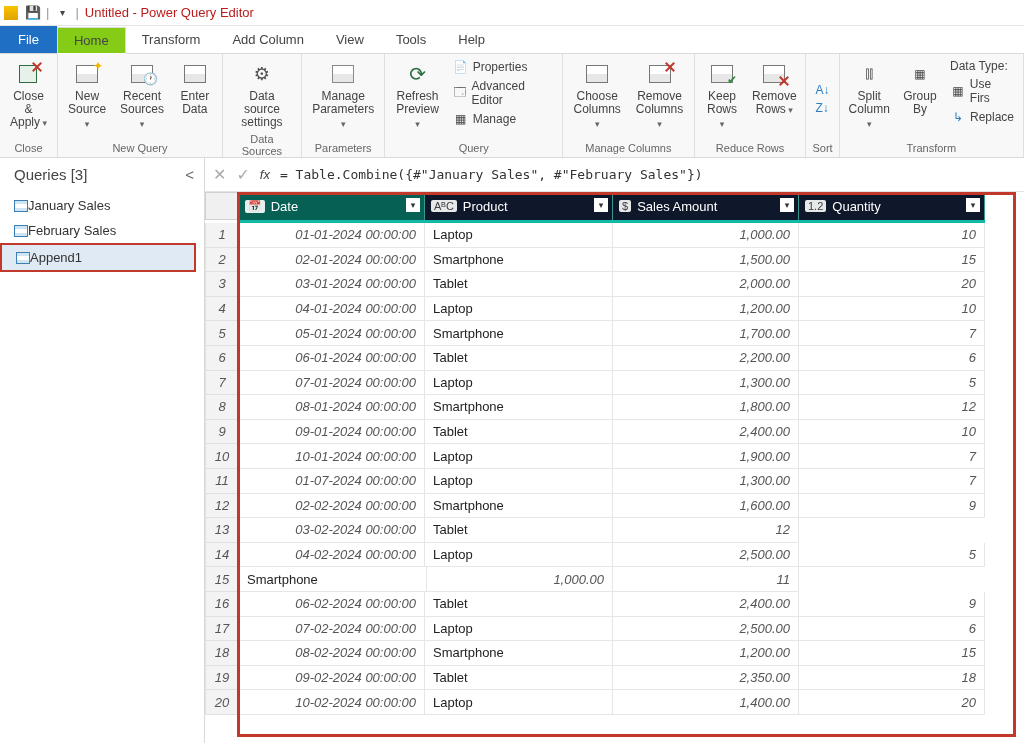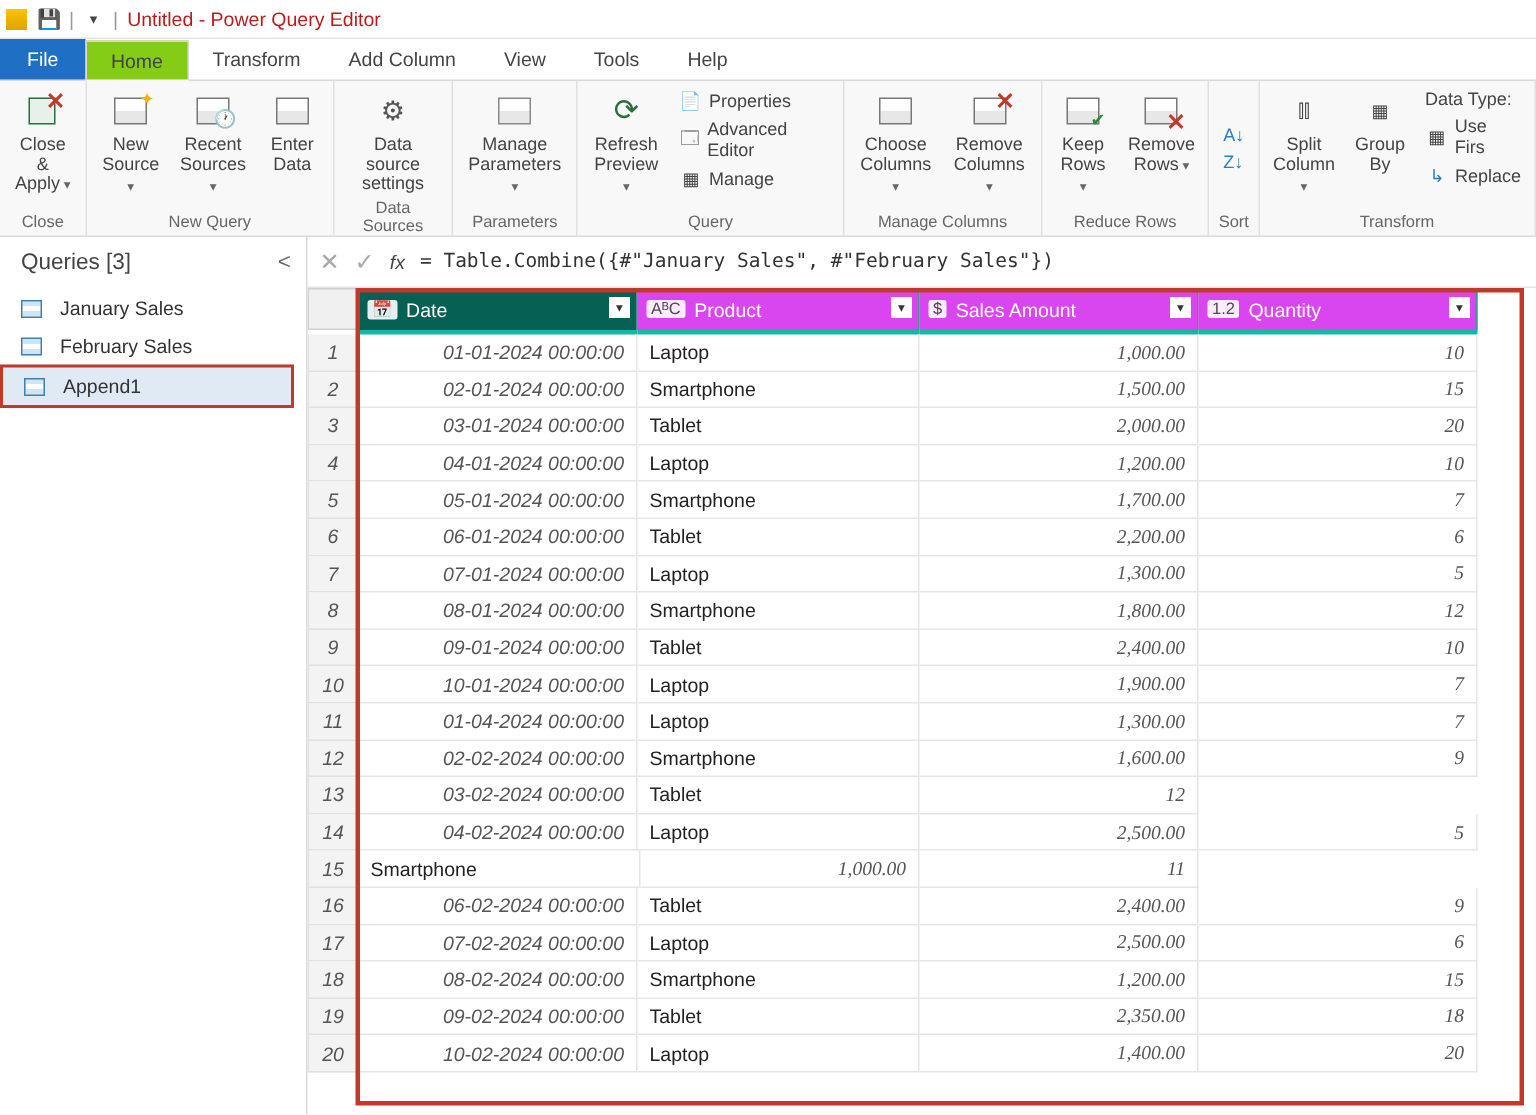--- a/index.html
+++ b/index.html
@@ -33,45 +33,45 @@
   .gear::before { content:"⚙"; color:#555; font-size:18px; }
   .refresh-ic::before { content:"⟳"; color:#2c6e3f; font-size:20px; }
   .xred { width:10px; height:10px; position:relative; }
   .xred::before, .xred::after { content:""; position:absolute; left:4px; top:-1px; width:2px; height:12px; background:#c0392b; }
   .xred::before { transform:rotate(45deg); }
   .xred::after { transform:rotate(-45deg); }
   
   .body { display:flex; height:calc(743px - 26px - 28px - 104px); }
   .qpanel { width:205px; border-right:1px solid #d9d9d9; background:#fff; }
   .qhead { display:flex; align-items:center; justify-content:space-between; padding:8px 10px 10px 14px; color:#444; font-size:15px; }
-  .qitem { display:flex; align-items:center; gap:12px; padding:5px 10px 5px 14px; color:#333; font-size:13px; }
+  .qitem { display:flex; align-items:center; gap:0; padding:5px 10px 5px 14px; color:#333; font-size:13px; }
   .qitem .tblic { width:14px; height:12px; border:1px solid #3b7fb3; background:linear-gradient(#cfe5f4 33%, #fff 33% 66%, #cfe5f4 66%); }
   .qitem.sel { background:#dfeaf4; border:2px solid #c0392b; margin-right:8px; }
   .main { flex:1; display:flex; flex-direction:column; }
   .fxbar { height:34px; display:flex; align-items:center; padding:0 8px; gap:10px; border-bottom:1px solid #e4e4e4; }
   .fxbar .fbtn { color:#aaa; font-size:16px; }
   .fxbar .fx { font-style:italic; color:#444; }
   .fxbar .formula { font-family:Consolas, monospace; font-size:13px; color:#333; }
   
   .tblwrap { position:relative; flex:1; overflow:hidden; }
   .redbox { position:absolute; left:32px; top:0; right:8px; bottom:6px; border:3px solid #c0392b; pointer-events:none; z-index:5; }
   .hdr { display:flex; height:28px; }
   .corner { width:34px; background:#f0f0f0; border:1px solid #d0d0d0; }
-  .colh { background:#d946ef; color:#fff; display:flex; align-items:center; padding:0 6px; border-right:1px solid #39998d; position:relative; font-size:13px; }
+  .colh { background:#0f172a; color:#fff; display:flex; align-items:center; padding:0 6px; border-right:1px solid #39998d; position:relative; font-size:13px; }
   .colh.first { background:#066054; }
   .colh .typ { margin-right:6px; font-size:11px; opacity:.9; background:#fff; color:#444; padding:0 3px; border-radius:2px; }
   .colh .dd { position:absolute; right:4px; top:6px; width:14px; height:14px; background:#fff; color:#333; font-size:9px; display:flex; align-items:center; justify-content:center; }
   .colh.first .dd { right:4px; }
   .colsizes .c0{width:34px}.c1{width:186px}.c2{width:188px}.c3{width:186px}.c4{width:186px}
   .row { display:flex; height:24.6px; font-size:13px; }
   .rownum { width:34px; background:#f3f3f3; border:1px solid #e0e0e0; border-top:none; display:flex; align-items:center; justify-content:center; color:#555; font-style:italic; }
   .cell { border-right:1px solid #e6e6e6; border-bottom:1px solid #e6e6e6; display:flex; align-items:center; padding:0 8px; font-style:italic; color:#555; }
   .cell.date { justify-content:flex-end; font-style:italic; }
   .cell.txt { font-style:normal; color:#222; }
-  .cell.num { justify-content:flex-end;font-family:Liberation Serif, serif; }
+  .cell.num { justify-content:flex-end; }
   .hdrunder { height:3px; background:#13b8a6; }
 </style>
 </head>
 <body>
 
 <div class="titlebar">
   <div class="pbi-logo"></div>
   <div class="tb-btn" style="color:#2d6bbf">💾</div>
   <div class="sep">|</div>
   <div class="tb-btn" style="font-size:10px">▾</div>
@@ -405,21 +405,21 @@
           </div>
           <div class="row colsizes">
             <div class="rownum c0">10</div>
             <div class="cell date c1">10-01-2024 00:00:00</div>
             <div class="cell txt c2">Laptop</div>
             <div class="cell num c3">1,900.00</div>
             <div class="cell num c4">7</div>
           </div>
           <div class="row colsizes">
             <div class="rownum c0">11</div>
-            <div class="cell date c1">01-04-2024 00:00:00</div>
+            <div class="cell date c1">01-07-2024 00:00:00</div>
             <div class="cell txt c2">Laptop</div>
             <div class="cell num c3">1,300.00</div>
             <div class="cell num c4">7</div>
           </div>
           <div class="row colsizes">
             <div class="rownum c0">12</div>
             <div class="cell date c1">02-02-2024 00:00:00</div>
             <div class="cell txt c2">Smartphone</div>
             <div class="cell num c3">1,600.00</div>
             <div class="cell num c4">9</div>

